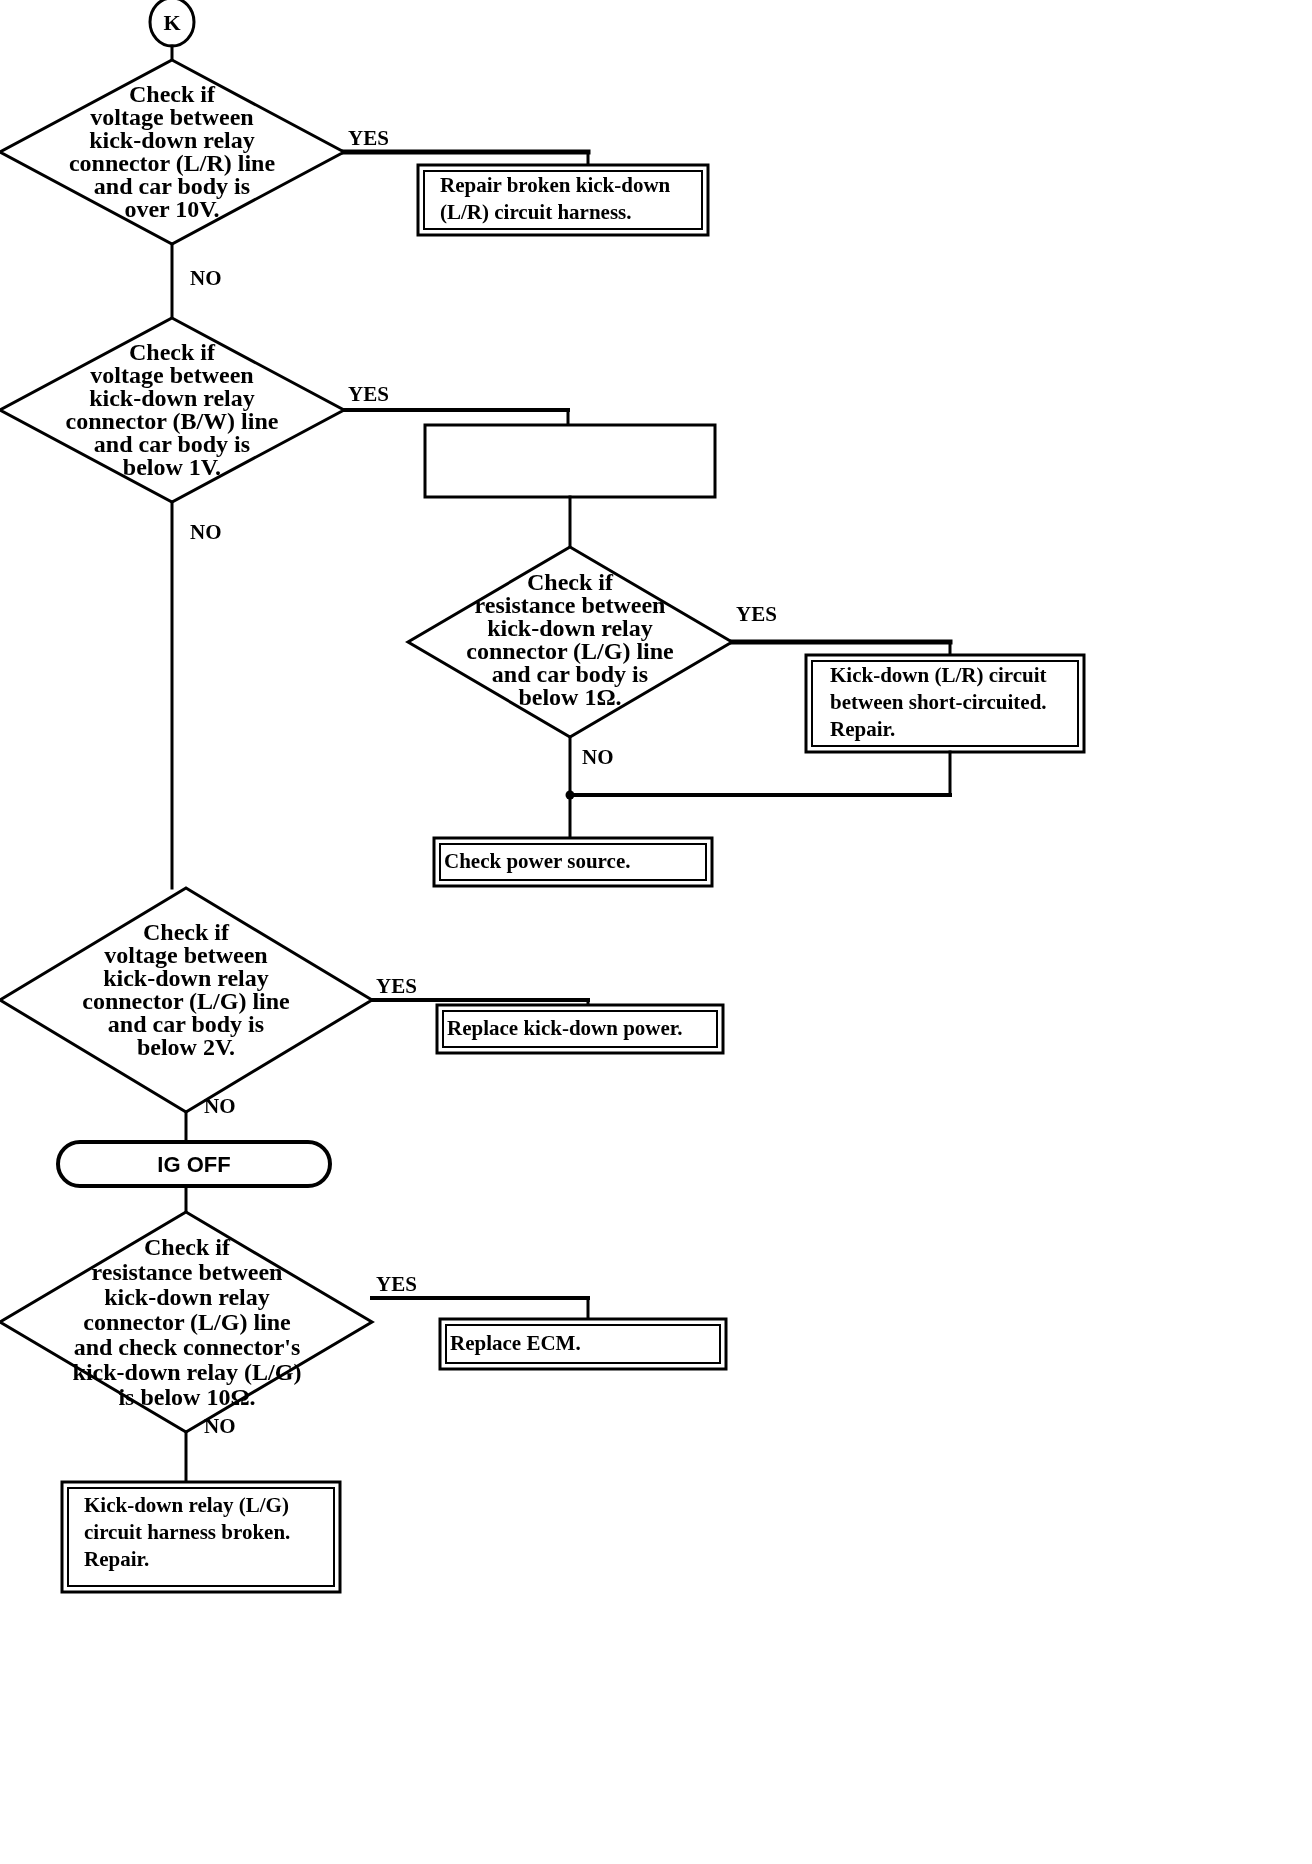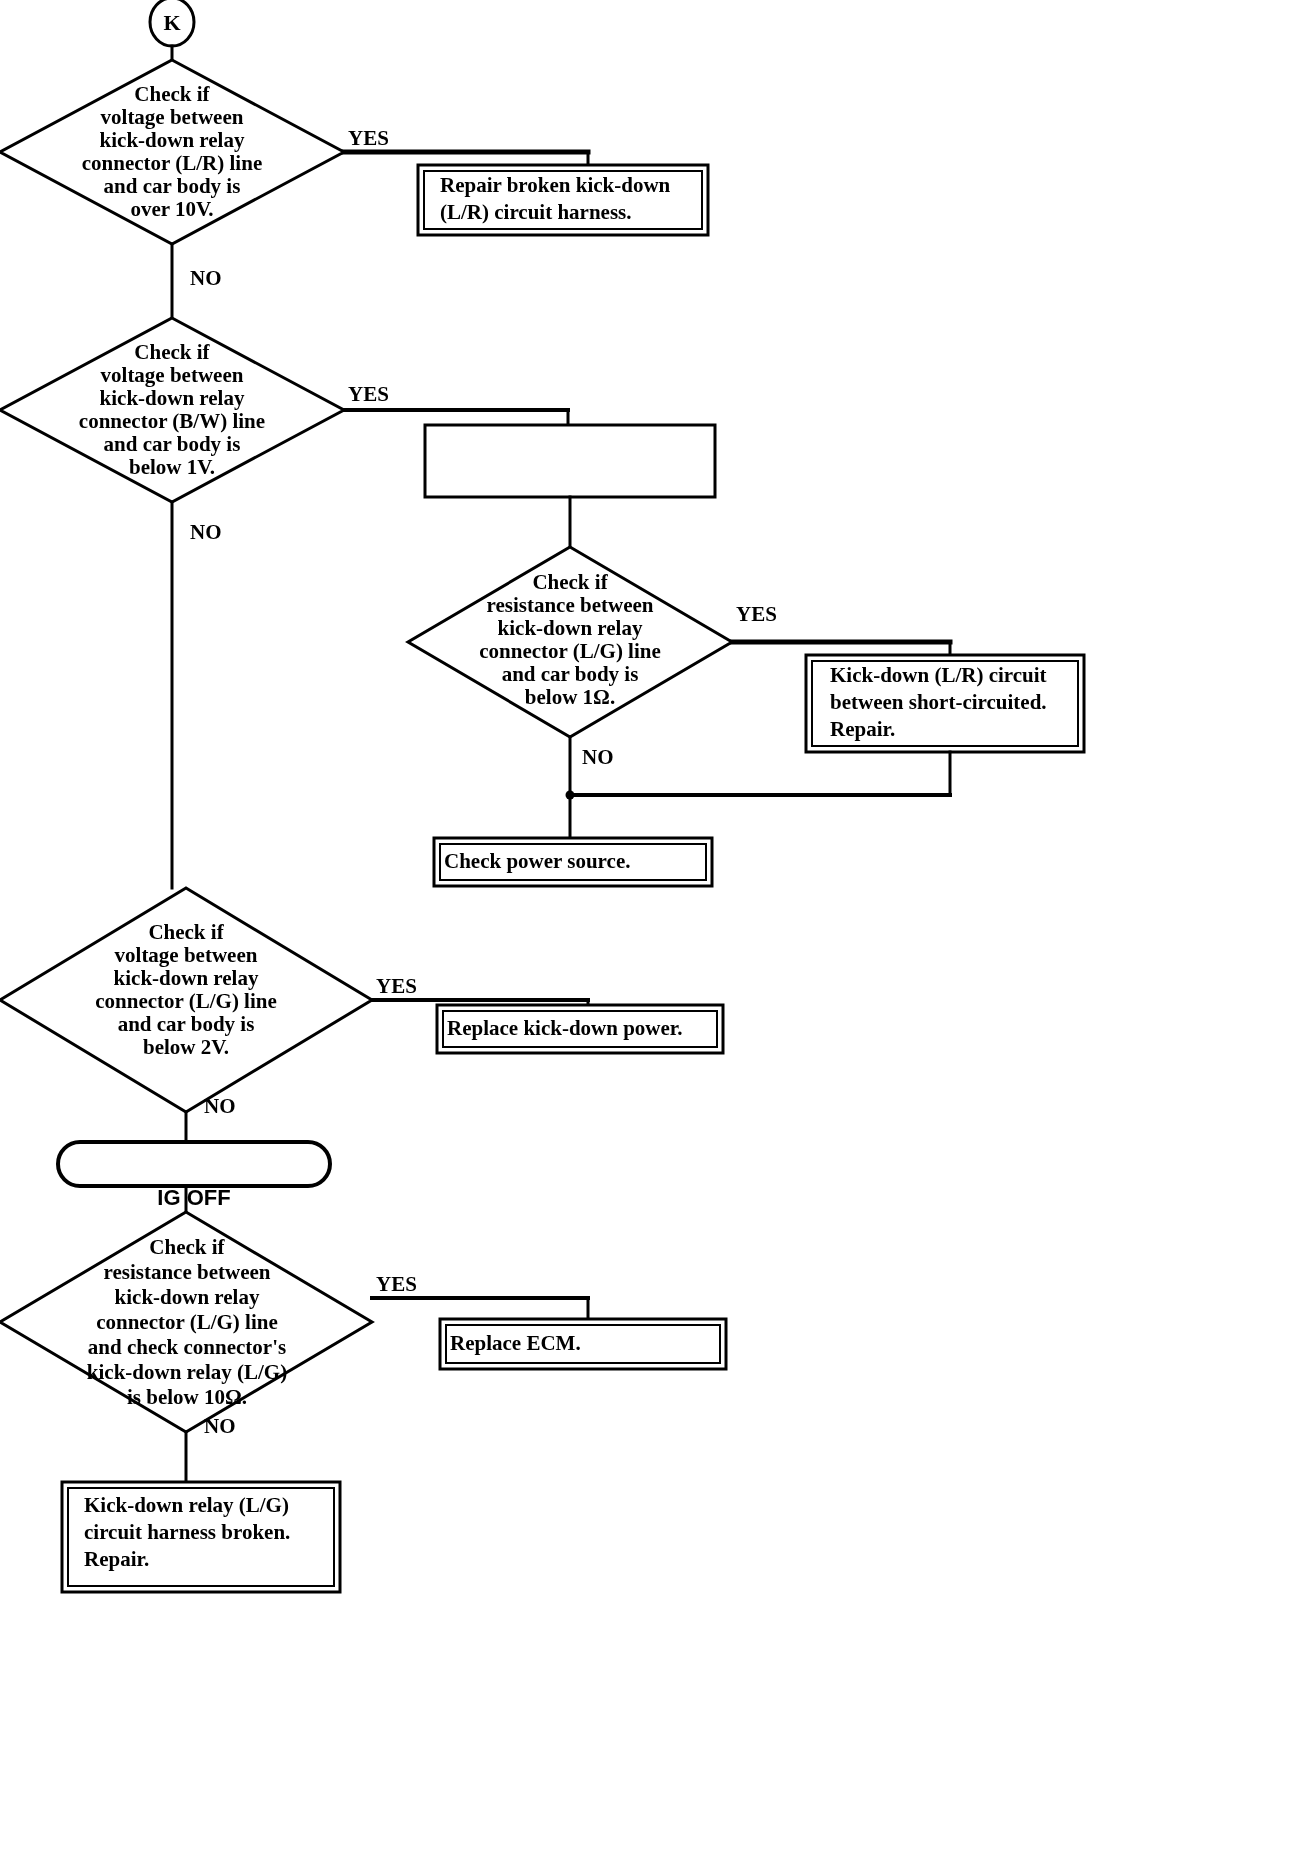--- a/index.html
+++ b/index.html
@@ -3,21 +3,21 @@
 <meta charset="utf-8">
 <style>
   html,body{margin:0;padding:0;background:#fff;}
   body{font-family:"Liberation Serif",serif;}
   #page{position:relative;width:1312px;height:1864px;background:#fff;overflow:hidden;}
   svg#wires{position:absolute;left:0;top:0;width:1312px;height:1864px;}
   .node{position:absolute;box-sizing:border-box;}
   .dtext{
     position:absolute;text-align:center;font-weight:bold;
     font-family:"Liberation Serif",serif;
-    font-size:21px;line-height:23px;color:#000;white-space:pre-line;
+    font-size:24px;line-height:23px;color:#000;white-space:pre-line;
     display:flex;align-items:center;justify-content:center;
   }
   .boxtext{
     position:absolute;font-weight:bold;
     font-family:"Liberation Serif",serif;
     font-size:21px;line-height:27px;color:#000;white-space:pre-line;
   }
   .boxtext.ctr{text-align:left;}
   .boxtext.lft{text-align:left;}
   .lbl{
@@ -164,21 +164,21 @@
 connector (L/G) line
 and car body is
 below 2V.</div>
 
   <div class="lbl" style="left:376px;top:974px;">YES</div>
   <div class="lbl" style="left:204px;top:1094px;">NO</div>
 
   <div class="boxtext ctr" style="left:447px;top:1015px;width:266px;">Replace kick-down power.</div>
 
   <div class="node" style="left:58px;top:1152px;width:272px;">
-    <div class="igtext" style="position:static;margin-top:33px;">IG OFF</div>
+    <div class="igtext" style="position:static;">IG OFF</div>
   </div>
 
   <div class="dtext" style="left:42px;top:1228px;width:290px;height:188px;line-height:25px;">Check if
 resistance between
 kick-down relay
 connector (L/G) line
 and check connector's
 kick-down relay (L/G)
 is below 10Ω.</div>
 

